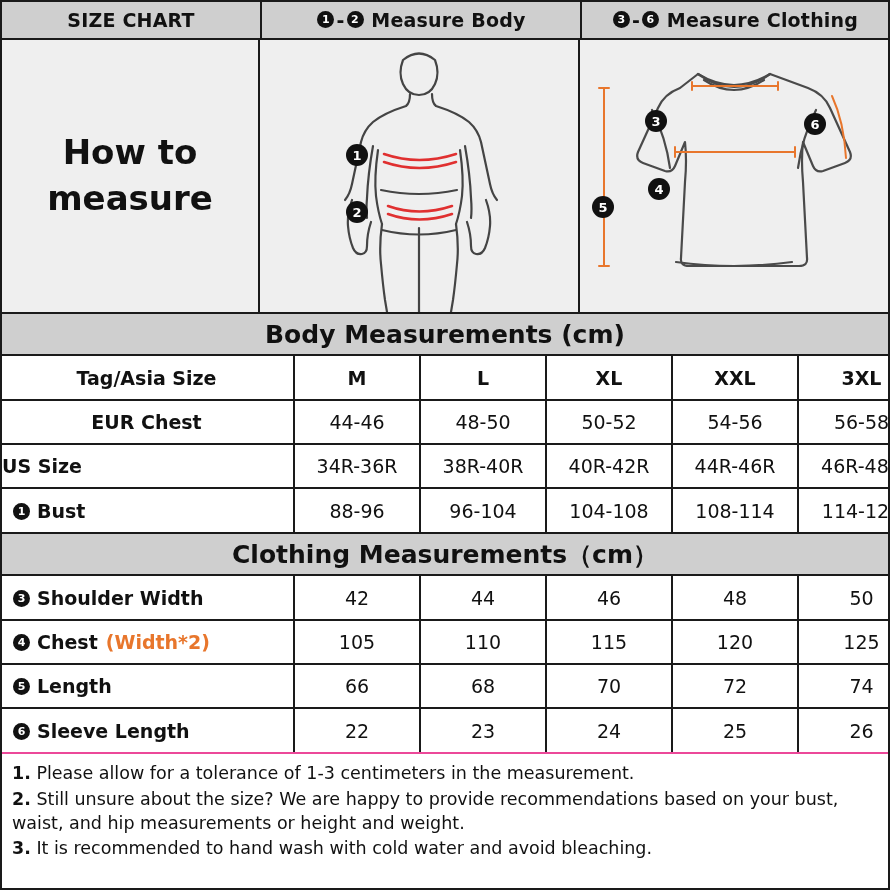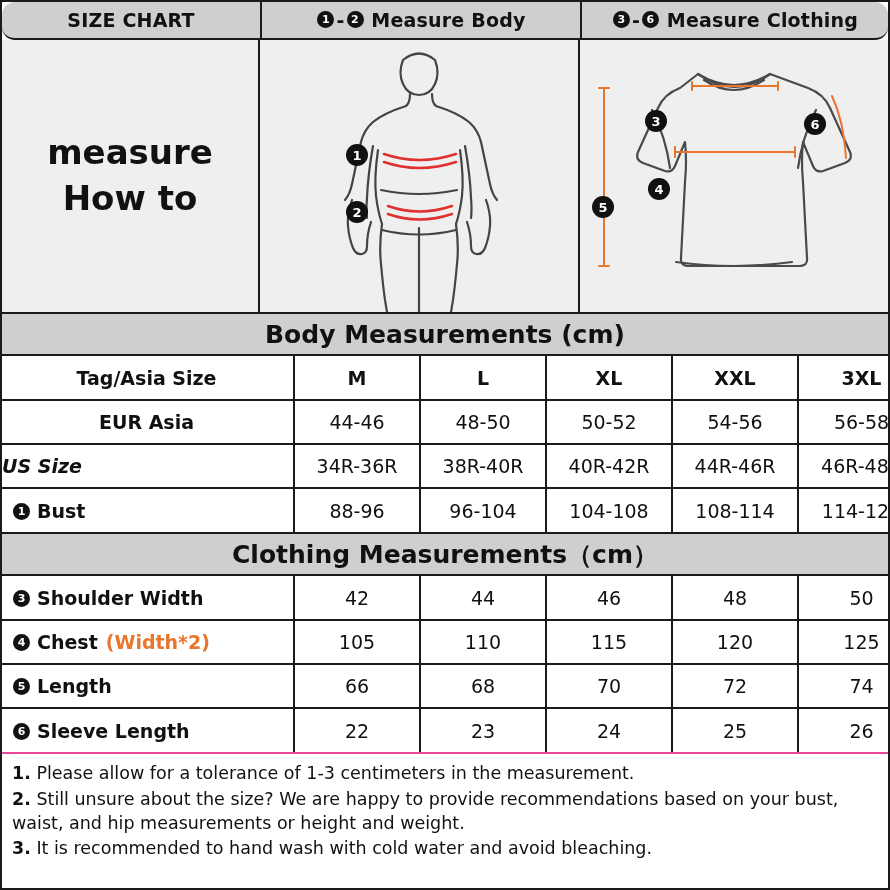--- a/index.html
+++ b/index.html
@@ -24,21 +24,20 @@
     background: #ffffff;
   }
 
   
   .top-head {
     display: flex;
     height: 36px;
     flex: 0 0 36px;
     background: #cfcfcf;
     border-bottom: 2px solid #1a1a1a;
-    border-radius: 13px;
   }
   .top-head .cell {
     display: flex;
     align-items: center;
     justify-content: center;
     font-weight: bold;
     font-size: 19px;
     color: #111;
     letter-spacing: 0.2px;
   }
@@ -186,22 +185,22 @@
     </div>
     <div class="cell col-c">
       <span class="cnum">3</span><span class="dash">-</span><span class="cnum">6</span>&nbsp;<span>Measure Clothing</span>
     </div>
   </div>
 
   <div class="illus-row">
 
     <div class="illus-cell col-a vline howto">
       <div>
+        <div>How to</div>
         <div>measure</div>
-        <div>How to</div>
       </div>
     </div>
 
     <div class="illus-cell col-b vline">
       <svg class="illus-svg" viewBox="0 0 318 272" preserveAspectRatio="xMidYMid meet">
         <g fill="none" stroke="#444" stroke-width="2.2" stroke-linejoin="round" stroke-linecap="round">
 
           <path d="M143 20 q16 -13 32 0 q5 13 0 24 q-5 11 -16 11 q-11 0 -16 -11 q-5 -11 0 -24 z"></path>
 
           <path d="M150 54 q0 9 -4 12 q-22 7 -33 16 q-9 8 -12 20
@@ -292,29 +291,29 @@
       <tbody>
           <tr>
         <td class="lbl w-label hdr-val" style="text-align:center !important; padding-left:0 !important;">Tag/Asia Size</td>
         <td class="w-col hdr-val">M</td>
         <td class="w-col hdr-val">L</td>
         <td class="w-col hdr-val">XL</td>
         <td class="w-col hdr-val">XXL</td>
         <td class="w-col hdr-val">3XL</td>
       </tr>
       <tr>
-        <td class="lbl w-label" style="text-align:center !important; padding-left:0 !important;">EUR Asia</td>
+        <td class="lbl w-label" style="text-align:center !important; padding-left:0 !important;">EUR Chest</td>
         <td>44-46</td>
         <td>48-50</td>
         <td>50-52</td>
         <td>54-56</td>
         <td>56-58</td>
       </tr>
       <tr>
-        <td class="lbl w-label" style="text-align:right; padding-left:0 !important;font-style:italic;">US Size</td>
+        <td class="lbl w-label" style="text-align:right; padding-left:0 !important;">US Size</td>
         <td>34R-36R</td>
         <td>38R-40R</td>
         <td>40R-42R</td>
         <td>44R-46R</td>
         <td>46R-48R</td>
       </tr>
       <tr>
         <td class="lbl w-label">
           <span class="cnum">1</span><span>Bust</span>
         </td>

